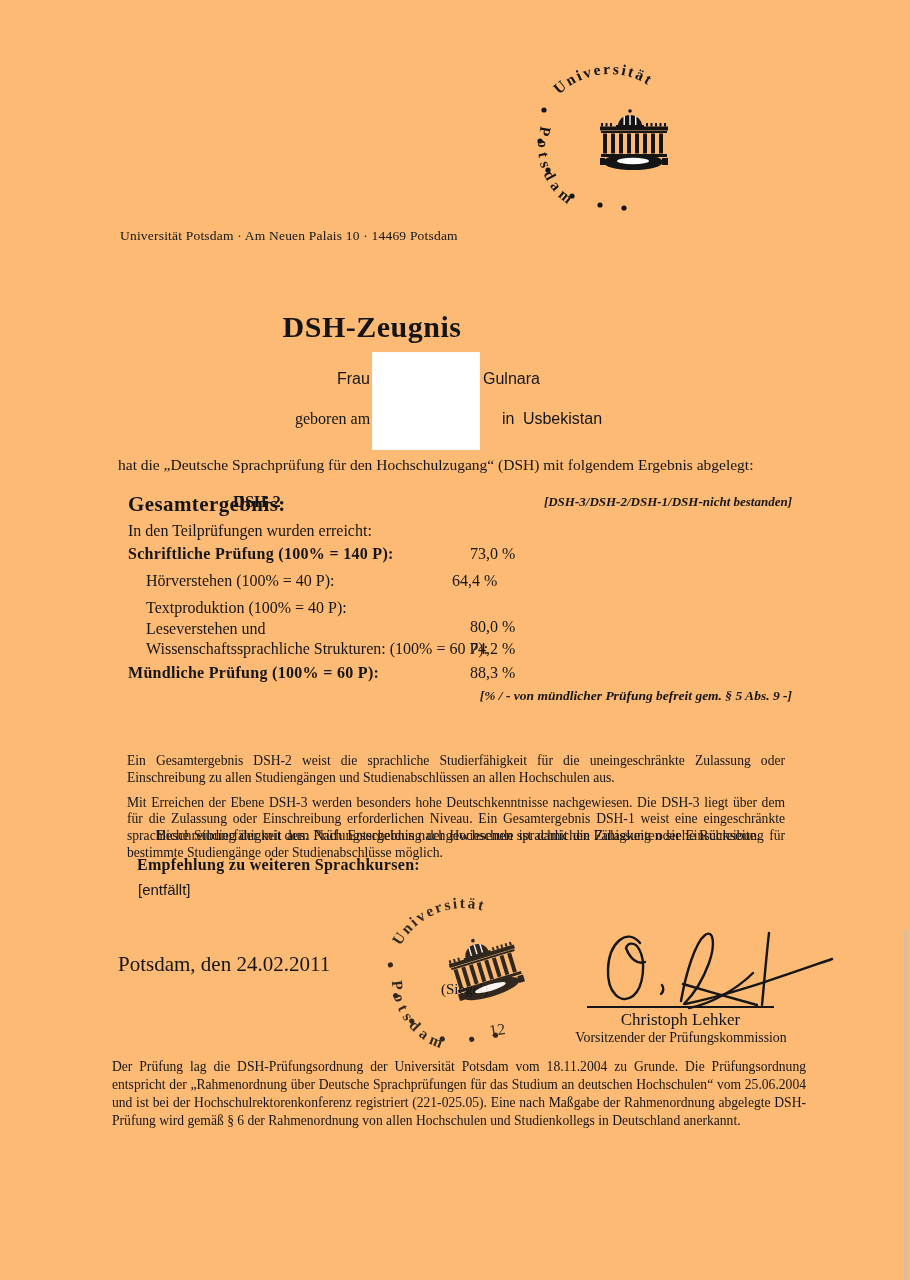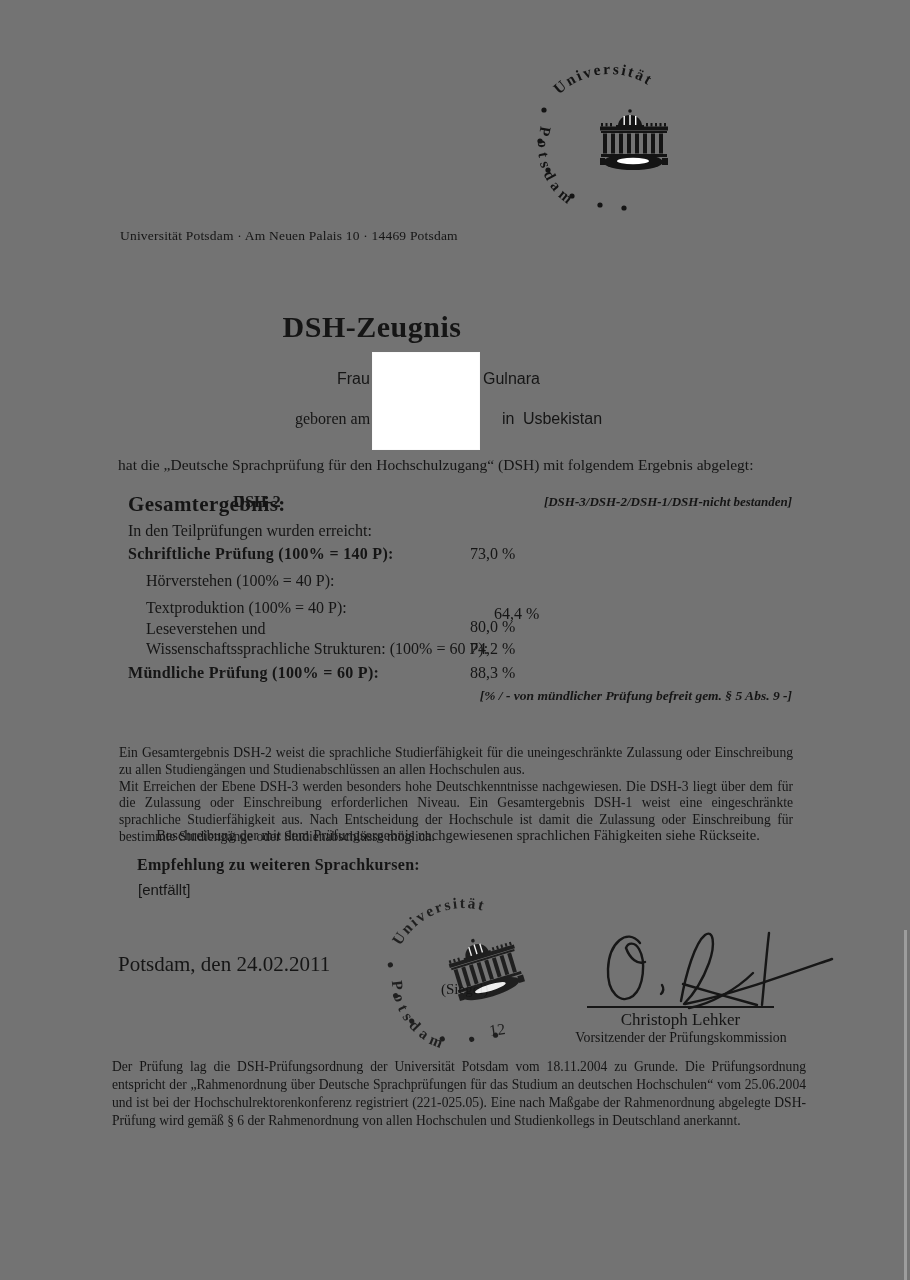--- a/index.html
+++ b/index.html
@@ -1,46 +1,46 @@
 <!DOCTYPE html>
 <html><head>
 <meta charset="utf-8">
 <style>
   html,body{margin:0;padding:0;background:#e8e8e8;}
   .page{
     position:relative;width:910px;height:1280px;margin:0 auto;
-    background:#737373;overflow:hidden;
+    background:#fdba74;overflow:hidden;
     font-family:"Liberation Serif", serif;color:#151515;
   }
   .abs{position:absolute;}
   .serif{font-family:"Liberation Serif", serif;}
   .sans{font-family:"Liberation Sans", sans-serif;}
   .sender{top:228px;left:120px;font-size:13.5px;letter-spacing:.2px;}
   .title{top:310px;left:0;width:744px;text-align:center;font-size:30px;font-weight:bold;letter-spacing:.5px;}
   .redaction{top:352px;left:372px;width:106px;height:96px;background:#ffffff;border:1px solid rgba(0,0,0,0.02);}
   .salutation{top:370px;left:337px;font-size:16px;}
   .firstname{top:370px;left:483px;font-size:16px;}
   .bornlabel{top:410px;left:295px;font-size:16px;}
   .birthplace{top:410px;left:490px;font-size:16px;word-spacing:4px;margin-left:12px;}
   .intro{top:456px;left:118px;width:680px;font-size:15.5px;}
   .overall-label{top:492px;left:128px;font-size:21px;font-weight:bold;letter-spacing:.4px;}
   .overall-value{top:492px;left:233px;font-size:16.5px;font-weight:bold;}
   .scale-note{top:494px;left:400px;width:392px;text-align:right;font-size:13px;font-weight:bold;font-style:italic;}
   .subtests-intro{top:522px;left:128px;font-size:16px;}
   .row-label{font-size:16px;}
   .row-value{font-size:16px;}
   .r1l{top:545px;left:128px;font-weight:bold;letter-spacing:.3px;}   .r1v{top:545px;left:470px;text-align:center;}
-  .r2l{top:572px;left:146px;}                                        .r2v{top:572px;left:494px;margin-top:33px;}
+  .r2l{top:572px;left:146px;}                                        .r2v{top:572px;left:452px;}
   .r3l{top:599px;left:146px;}                                        .r3v{top:599px;left:470px;margin-top:19px;}
   .r4l1{top:620px;left:146px;}
   .r4l2{top:640px;left:146px;}                                       .r4v{top:640px;left:470px;}
   .r5l{top:664px;left:128px;font-weight:bold;letter-spacing:.3px;}   .r5v{top:664px;left:470px;}
   .oral-note{top:688px;left:400px;width:392px;text-align:right;font-size:13.5px;font-weight:bold;font-style:italic;}
   .explanation{top:745px;left:119px;width:674px;font-size:13.6px;line-height:16.8px;text-align:justify;}
-  .explanation p{margin:0;}
+  .explanation p{margin:8px;}
   .backside-note{top:827px;left:118px;width:680px;text-align:center;font-size:14.5px;}
   .recommendation-label{top:856px;left:137px;font-size:16px;font-weight:bold;letter-spacing:.3px;}
   .recommendation-value{top:881px;left:138px;font-size:15px;}
   .place-date{top:952px;left:118px;font-size:21px;}
   .seal-label{top:981px;left:441px;font-size:15px;}
   .logo-svg{top:62px;left:518px;width:186px;height:162px;}
   .stamp-svg{top:884px;left:366px;width:212px;height:192px;opacity:.88;}
   .signature-svg{top:915px;left:585px;width:260px;height:100px;}
   .sig-line{top:1006px;left:587px;width:187px;height:2px;background:#161616;}
   .sig-name{top:1010px;left:587px;width:187px;text-align:center;font-size:17px;}

